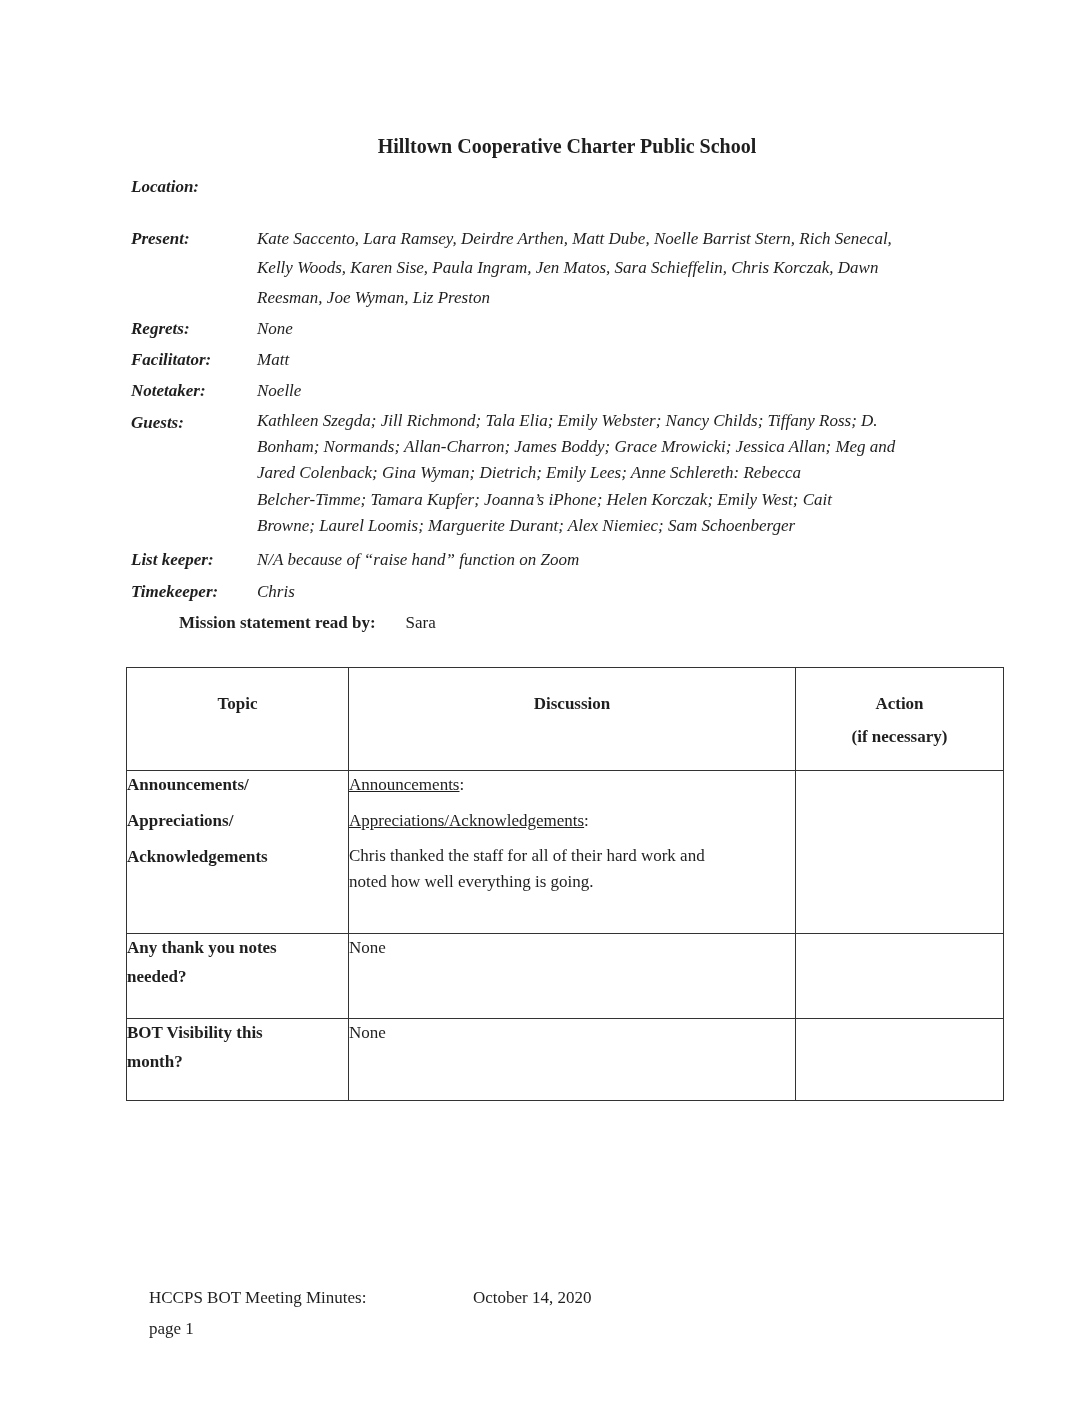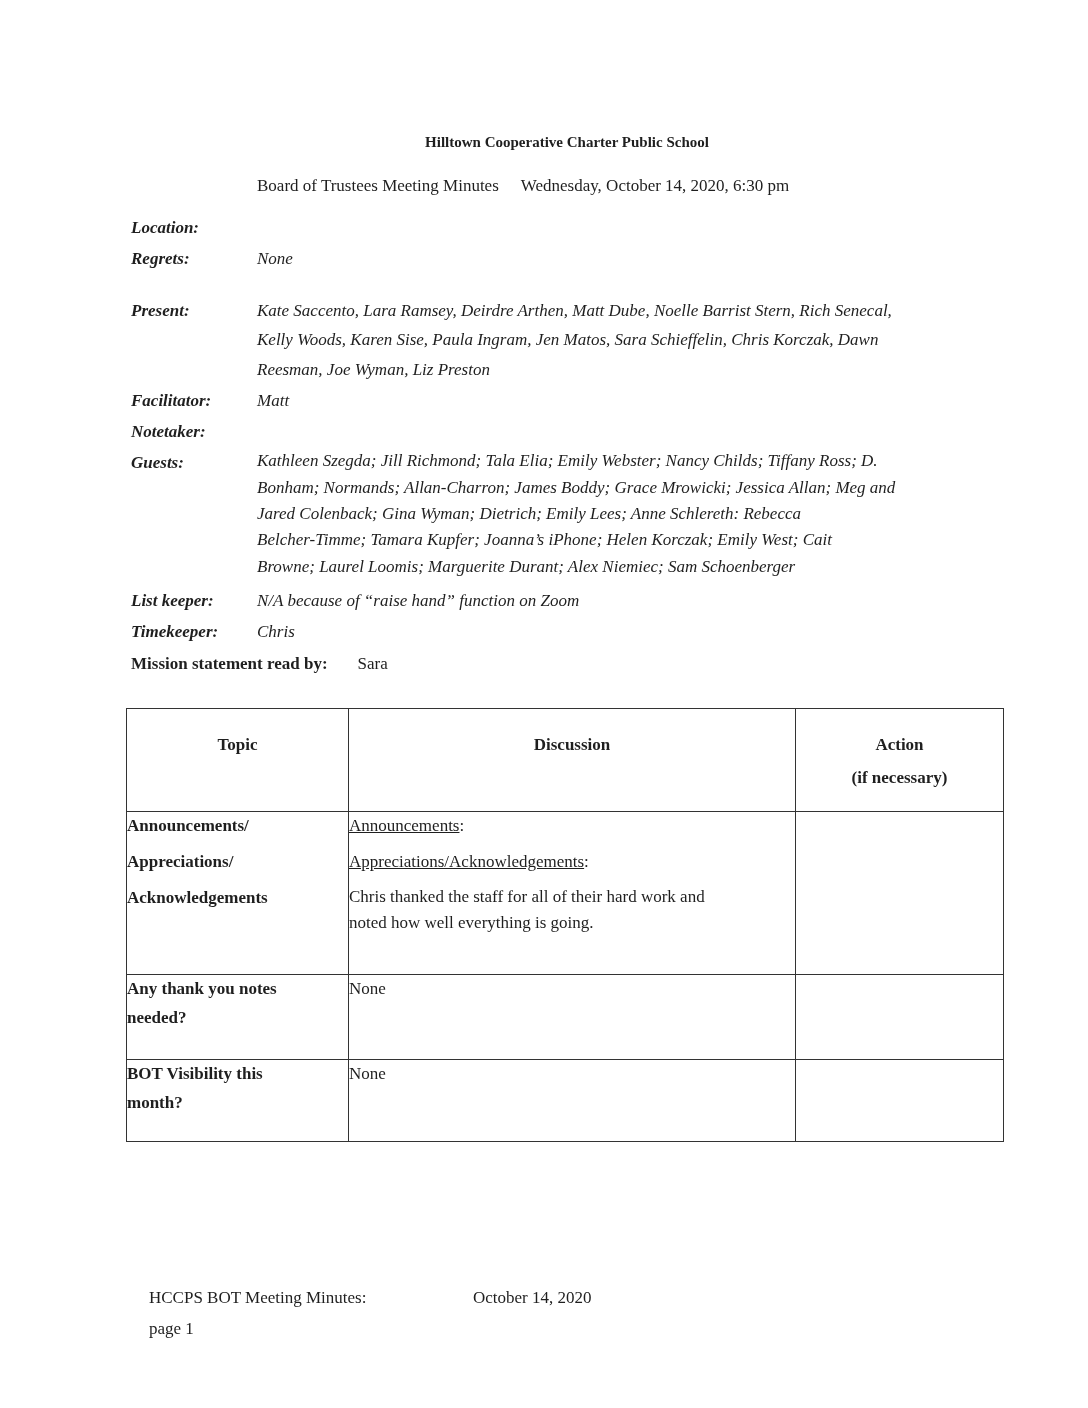--- a/index.html
+++ b/index.html
@@ -18,21 +18,21 @@
     overflow: hidden;
   }
   .content {
     position: absolute;
     left: 131px;
     top: 0;
     width: 872px;
   }
   .title {
     margin: 133px 0 0 0;
-    font-size: 15px;
+    font-size: 20px;
     font-weight: bold;
     text-align: center;
     line-height: 1.3;
   }
   .meeting-line {
     margin: 18px 0 0 126px;
     line-height: 1.72;
   }
   .meeting-line .meeting-date {
     margin-left: 22px;
@@ -54,20 +54,21 @@
   .field .fvalue {
     flex: 1;
     white-space: pre-line;
   }
   .field.present { margin-top: 23px; }
   .field.guests .fvalue { line-height: 1.55; }
   .field.listkeeper { margin-top: 6px; }
   .mission-row {
     margin-top: 1px;
     line-height: 1.72;
+    margin-left: 48px;
   }
   .mission-row .flabel-inline { font-weight: bold; }
   .mission-row .mission-value { margin-left: 30px; }
 
   table.minutes {
     margin: 30px 0 0 -5px;
     width: 877px;
     border-collapse: collapse;
     table-layout: fixed;
     padding-left: 8px;
@@ -122,49 +123,47 @@
   .footer .footer-page { margin-top: 2px; }
 </style>
 </head>
 <body>
 
 <div class="page">
   <div class="content">
 
     <h1 class="title">Hilltown Cooperative Charter Public School</h1>
 
-    <div class="meeting-line">
-      <span>Board of Trustees Meeting Minutes</span><span class="meeting-date">Wednesday, October 14, 2020, 6:30 pm</span>
-    </div>
 
     <div class="fields">
 
       <div class="field">
         <div class="flabel">Location:</div>
-      </div>
-
-      <div class="field">
-        <div class="flabel">Regrets:</div>
-        <div class="fvalue">None</div>
       </div>
 
       <div class="field present">
         <div class="flabel">Present:</div>
         <div class="fvalue">Kate Saccento, Lara Ramsey, Deirdre Arthen, Matt Dube, Noelle Barrist Stern, Rich Senecal,
 Kelly Woods, Karen Sise, Paula Ingram, Jen Matos, Sara Schieffelin, Chris Korczak,  Dawn
 Reesman, Joe Wyman, Liz Preston</div>
       </div>
 
       <div class="field">
+        <div class="flabel">Regrets:</div>
+        <div class="fvalue">None</div>
+      </div>
+
+      <div class="field">
         <div class="flabel">Facilitator:</div>
         <div class="fvalue">Matt</div>
       </div>
 
       <div class="field">
         <div class="flabel">Notetaker:</div>
+        <div class="fvalue">Noelle</div>
       </div>
 
       <div class="field guests">
         <div class="flabel">Guests:</div>
         <div class="fvalue">Kathleen Szegda; Jill Richmond; Tala Elia; Emily Webster; Nancy Childs; Tiffany Ross; D.
 Bonham; Normands; Allan-Charron; James Boddy; Grace Mrowicki; Jessica Allan; Meg and
 Jared Colenback; Gina Wyman; Dietrich; Emily Lees; Anne Schlereth: Rebecca
 Belcher-Timme; Tamara Kupfer; Joanna’s iPhone; Helen Korczak; Emily West; Cait
 Browne; Laurel Loomis; Marguerite Durant; Alex Niemiec; Sam Schoenberger</div>
       </div>

